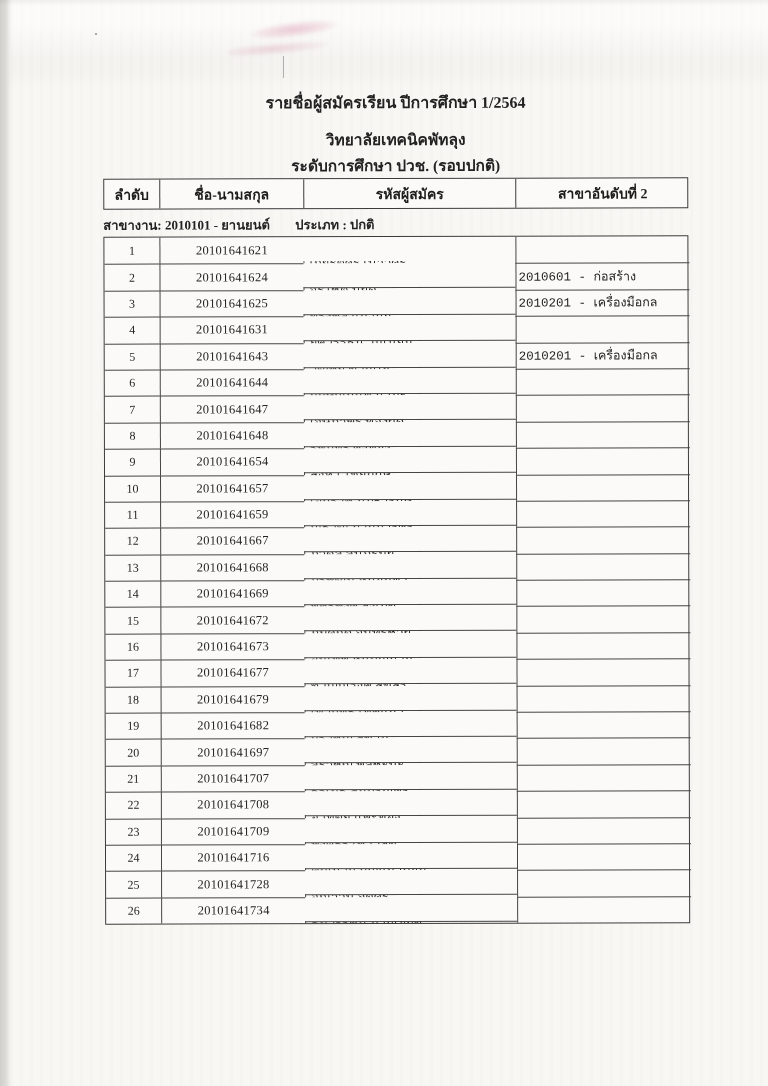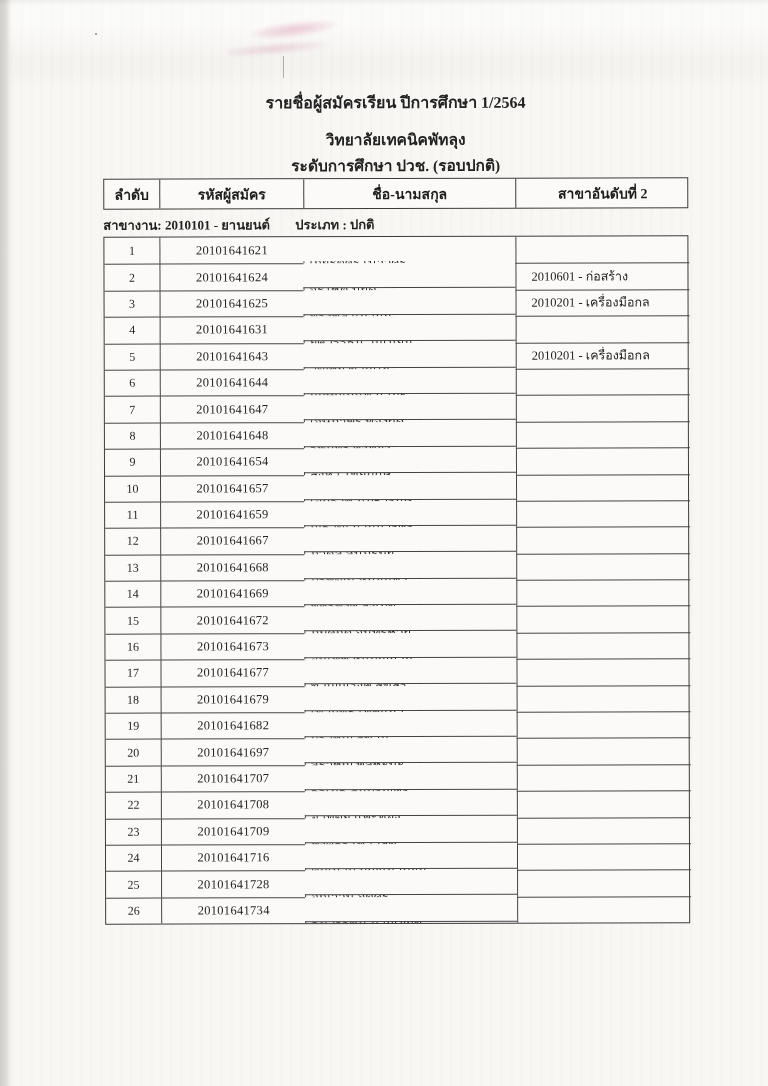--- a/index.html
+++ b/index.html
@@ -71,21 +71,21 @@
     display:flex;align-items:center;
     border-left:1.1px solid #454545;
     border-top:1.1px solid #454545;
     box-sizing:border-box;
     overflow:hidden;white-space:nowrap;
     color:#242424;
   }
   .body-table .c.col1{border-left:none;justify-content:center;font-size:12px;}
   .body-table .c.col2{justify-content:center;font-size:12.5px;letter-spacing:0.3px;}
   .body-table .c.col3{padding-left:5px;font-size:13px;margin-top:24px;}
-  .body-table .c.col4{padding-left:15px;font-size:12.5px;}
+  .body-table .c.col4{padding-left:2px;font-size:12.5px;font-family:Liberation Mono, monospace;}
 
   .smudge{position:absolute;filter:blur(1.5px);pointer-events:none;}
   .smudge.s1{
     left:250px;top:22px;width:88px;height:15px;transform:rotate(-7deg);
     background:radial-gradient(ellipse at 50% 50%, rgba(209,122,156,0.38), rgba(216,150,176,0.18) 55%, transparent 75%);
   }
   .smudge.s2{
     left:228px;top:43px;width:100px;height:11px;transform:rotate(-5deg);
     background:radial-gradient(ellipse at 45% 50%, rgba(205,130,160,0.30), rgba(214,155,180,0.12) 60%, transparent 78%);
   }
@@ -107,22 +107,22 @@
   <div class="speck d1"></div>
   <div class="hairline"></div>
 
   <div class="content">
     <div class="title t1">รายชื่อผู้สมัครเรียน ปีการศึกษา 1/2564</div>
     <div class="title t2">วิทยาลัยเทคนิคพัทลุง</div>
     <div class="title t3">ระดับการศึกษา ปวช. (รอบปกติ)</div>
 
     <div class="grid header-table">
       <div class="hc">ลำดับ</div>
+      <div class="hc">ชื่อ-นามสกุล</div>
       <div class="hc">รหัสผู้สมัคร</div>
-      <div class="hc">ชื่อ-นามสกุล</div>
       <div class="hc">สาขาอันดับที่ 2</div>
     </div>
 
     <div class="section-line">
       <span class="branch">สาขางาน: 2010101 - ยานยนต์</span>
       <span class="type">ประเภท : ปกติ</span>
     </div>
 
     <div class="grid body-table">
 

